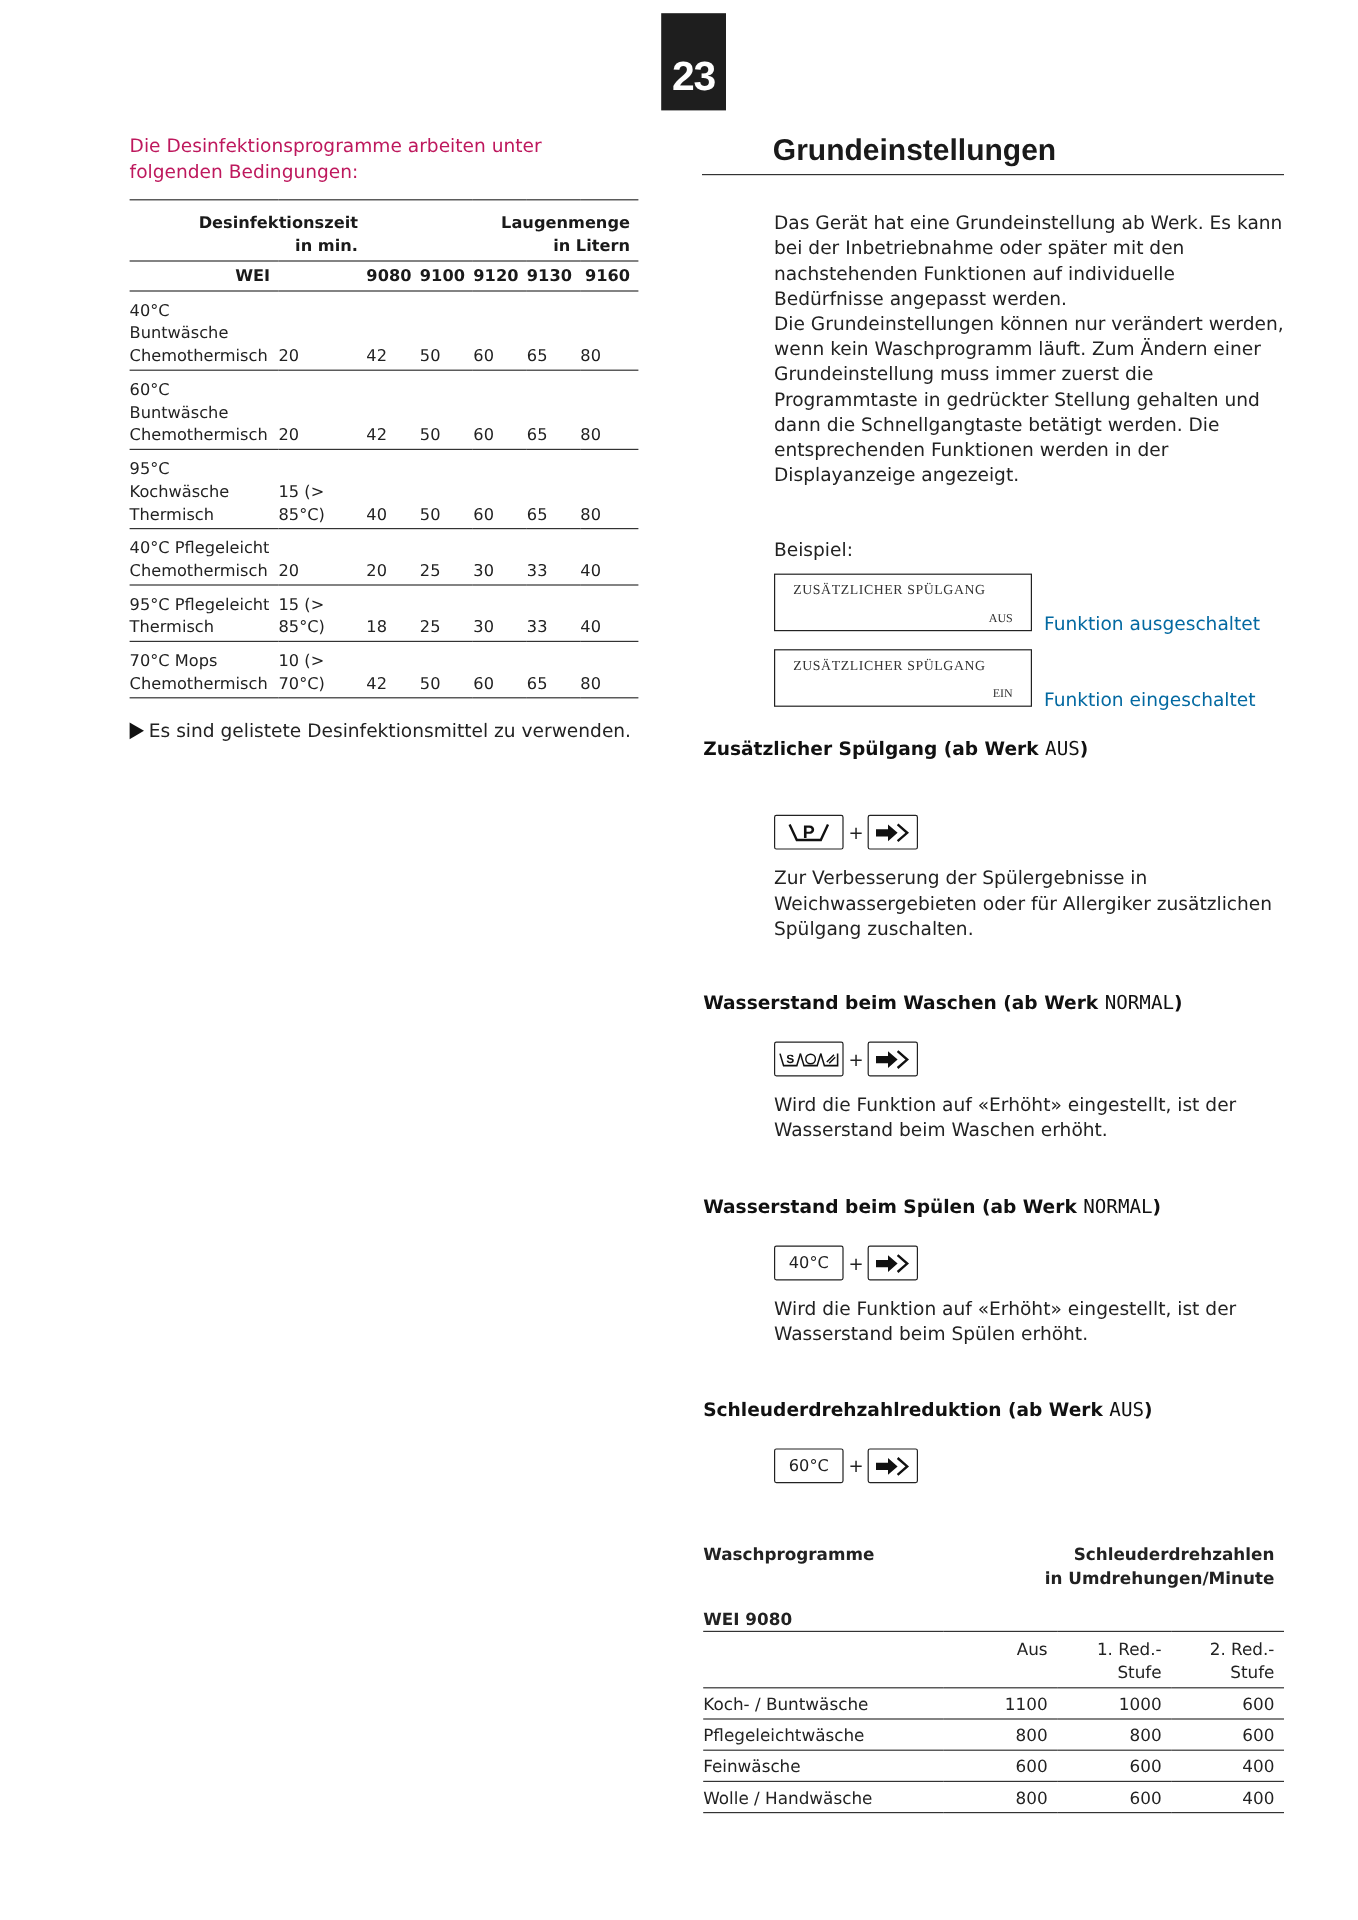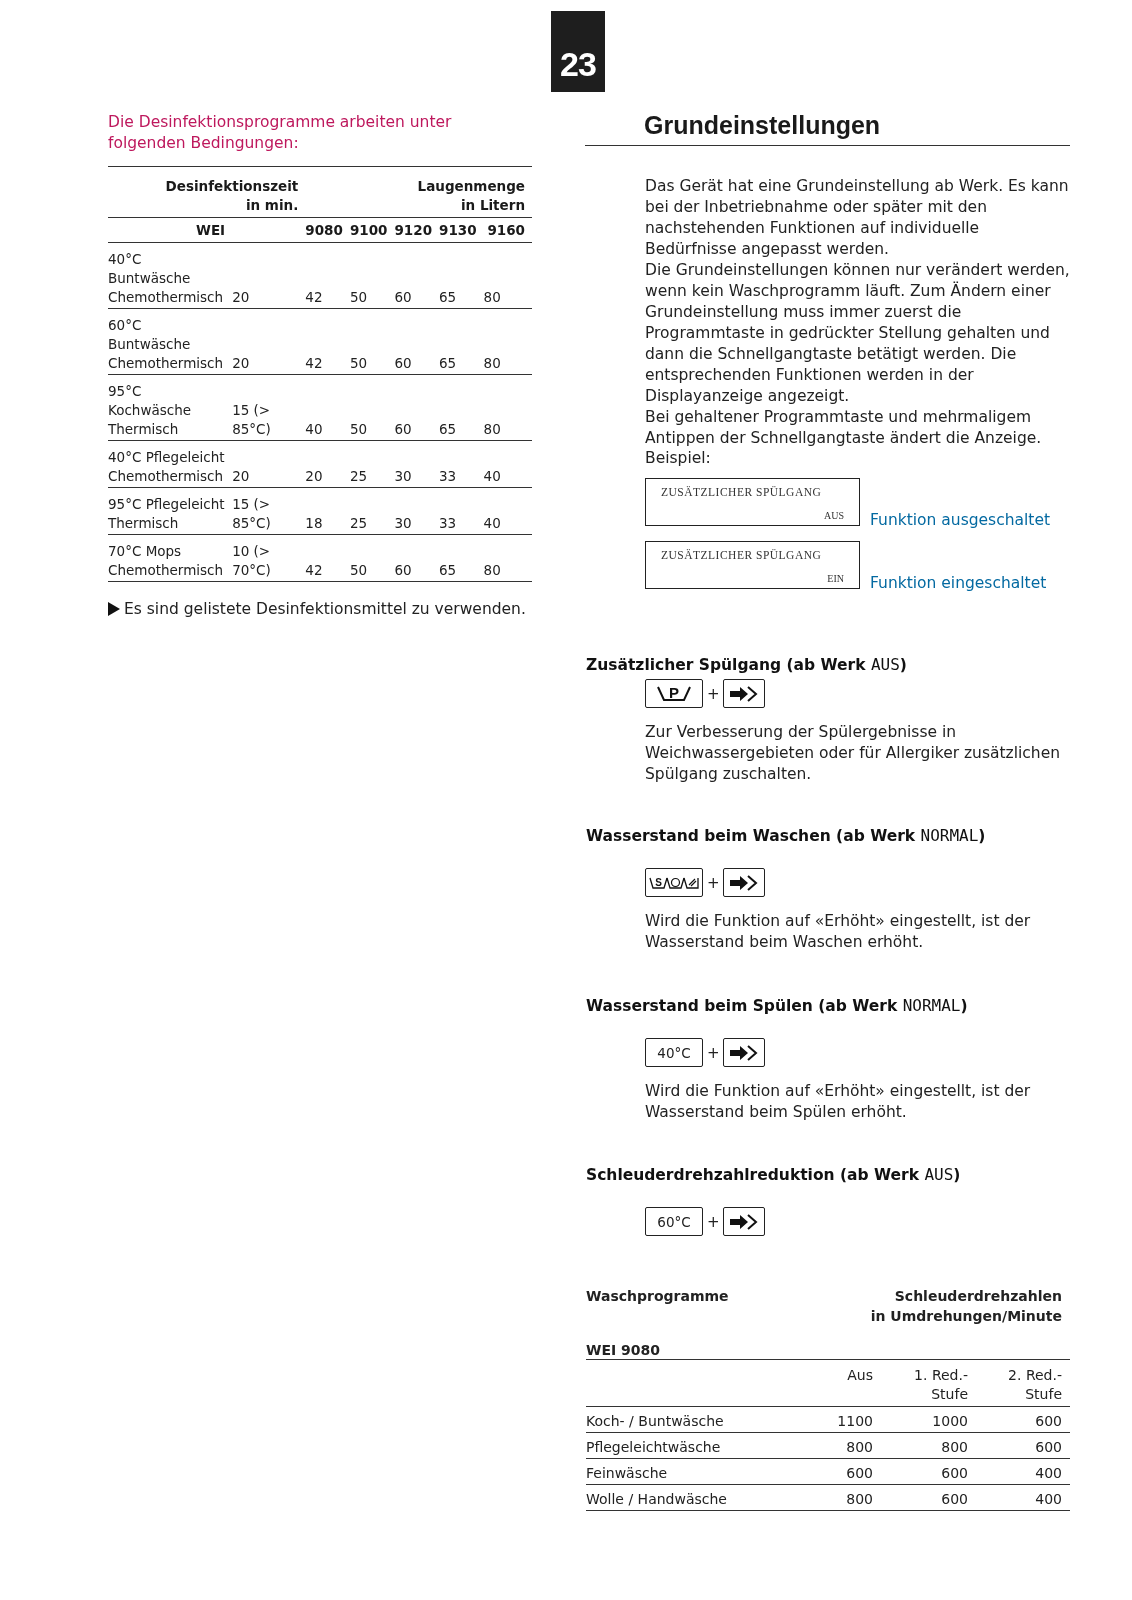--- a/index.html
+++ b/index.html
@@ -148,38 +148,37 @@
     <span>Es sind gelistete Desinfektionsmittel zu verwenden.</span>
   </div>
 </div>
 
 <h1 class="heading">Grundeinstellungen</h1>
 <div class="heading-rule"></div>
 
 <div class="body" style="top:176px;">
   <p>Das Gerät hat eine Grundeinstellung ab Werk. Es kann bei der Inbetriebnahme oder später mit den nachstehenden Funktionen auf individuelle Bedürfnisse angepasst werden.</p>
   <p>Die Grundeinstellungen können nur verändert werden, wenn kein Waschprogramm läuft. Zum Ändern einer Grundeinstellung muss immer zuerst die Programmtaste in gedrückter Stellung gehalten und dann die Schnellgangtaste betätigt werden. Die entsprechenden Funktionen werden in der Displayanzeige angezeigt.</p>
-  <p>Bei gehaltener Programmtaste und mehrmaligem Antippen der Schnellgangtaste ändert die Anzeige.</p>
 </div>
 
 <div class="body" style="top:448px;">Beispiel:</div>
 
 <div class="lcd" style="top:478px;">
   <span class="l1">ZUSÄTZLICHER SPÜLGANG</span>
   <span class="l2">AUS</span>
 </div>
 <div class="lcd-caption" style="top:511px;">Funktion ausgeschaltet</div>
 
 <div class="lcd" style="top:541px;">
   <span class="l1">ZUSÄTZLICHER SPÜLGANG</span>
   <span class="l2">EIN</span>
 </div>
 <div class="lcd-caption" style="top:574px;">Funktion eingeschaltet</div>
 
-<div class="subh" style="top:655px;">
+<div class="subh" style="top:614px;">
   <span>Zusätzlicher Spülgang (ab Werk </span><span class="mono">AUS</span><span>)</span>
 </div>
 <div class="keyrow" style="top:679px;">
   <div class="key wide">
     <svg width="40" height="22" viewBox="0 0 40 22">
       <path d="M4 4 L10 17 L30 17 L36 4" fill="none" stroke="#111" stroke-width="2"></path>
       <text x="20" y="15" text-anchor="middle" font-family="Liberation Sans, sans-serif" font-weight="bold" font-size="15" fill="#111">P</text>
     </svg>
   </div>
   <span class="plus">+</span>

